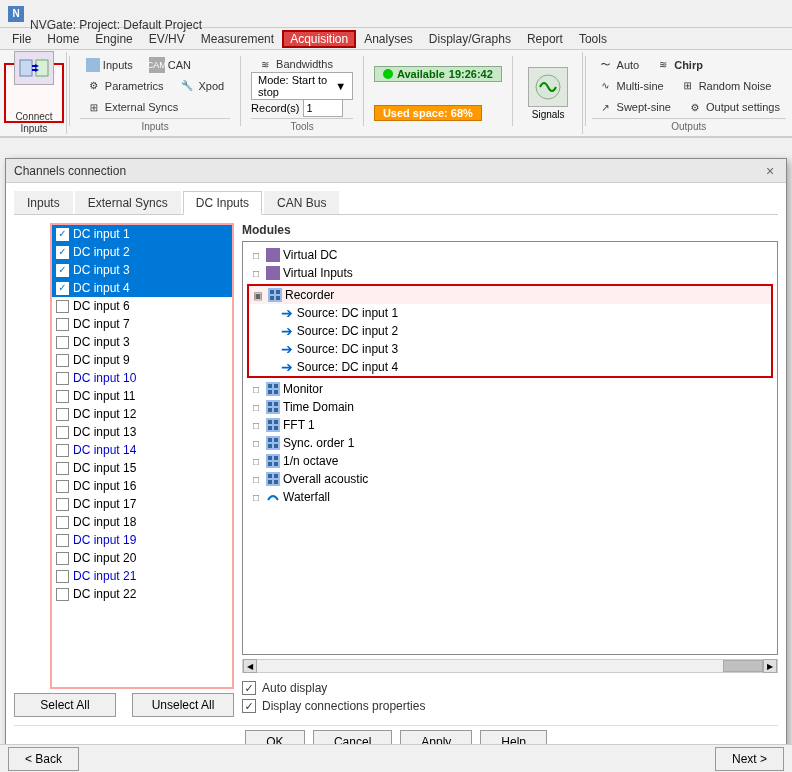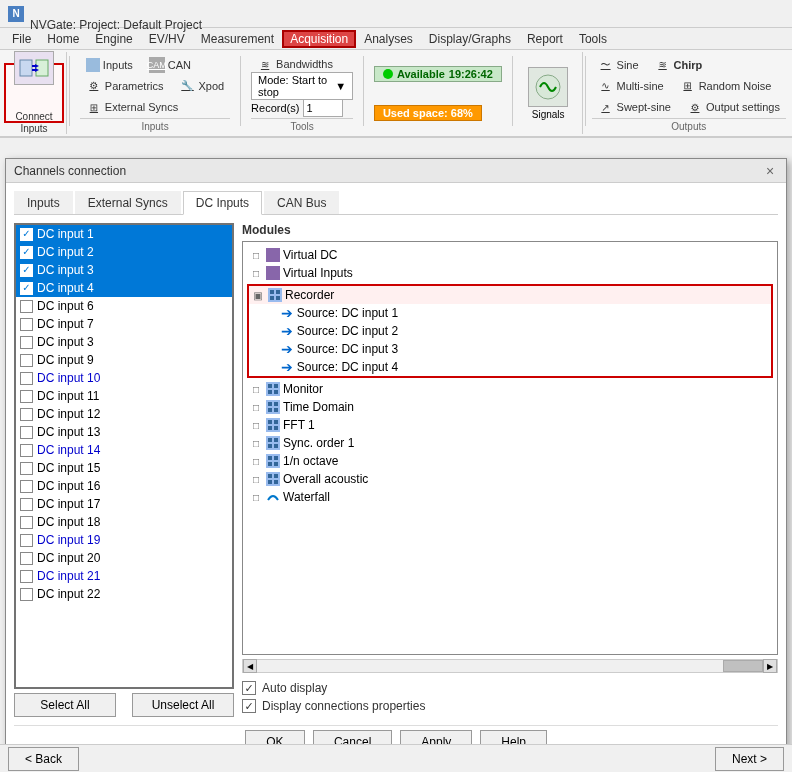--- a/index.html
+++ b/index.html
@@ -20,21 +20,21 @@
     .toolbar-group { display: flex; align-items: center; padding: 2px 4px; border-right: 1px solid #ccc; }
     .toolbar-group:last-child { border-right: none; }
 
     .connect-inputs-btn { display: flex; flex-direction: column; align-items: center; justify-content: center; width: 60px; height: 60px; border: 2px solid #cc0000; background: #fff8f8; cursor: pointer; padding: 4px; gap: 24px; }
     .connect-inputs-btn .icon-box { width: 40px; height: 40px; background: #e8e0f0; border: 1px solid #aaa; display: flex; align-items: center; justify-content: center; margin-bottom: 2px; }
     .connect-inputs-btn .label { font-size: 10px; text-align: center; line-height: 1.2; color: #333; }
 
     .toolbar-section { display: flex; flex-direction: column; justify-content: space-around; padding: 2px 8px; }
     .toolbar-row { display: flex; align-items: center; gap: 4px; height: 24px; }
     .toolbar-btn { display: flex; align-items: center; gap: 3px; padding: 1px 6px; font-size: 11px; cursor: pointer; color: #333; white-space: nowrap; }
-    .tb-icon { width: 16px; height: 16px; display: inline-flex; align-items: center; justify-content: center; font-size: 10px; text-decoration: underline; }
+    .tb-icon { width: 16px; height: 16px; display: inline-flex; align-items: center; justify-content: center; font-size: 10px; }
 
     .signals-block { display: flex; flex-direction: column; align-items: center; justify-content: center; width: 55px; }
     .signals-icon { width: 40px; height: 40px; background: #e0e8e0; border: 1px solid #aaa; display: flex; align-items: center; justify-content: center; margin-bottom: 2px; }
     .signals-label { font-size: 10px; text-align: center; }
 
     .outputs-section { display: flex; flex-direction: column; justify-content: space-around; padding: 2px 4px; }
 
     .status-box { background: #c8e8c8; border: 1px solid #88aa88; padding: 1px 8px; font-size: 11px; font-weight: bold; color: #006600; display: flex; align-items: center; gap: 4px; }
     .avail-dot { width: 10px; height: 10px; background: #00cc00; border-radius: 50%; }
     .used-box { background: #ff9900; border: 1px solid #cc7700; padding: 1px 8px; font-size: 11px; font-weight: bold; color: white; }
@@ -242,21 +242,21 @@
       <div class="signals-label">Signals</div>
     </div>
   </div>
 
   <div class="v-divider"></div>
 
   <div class="outputs-section">
     <div class="toolbar-row">
       <div class="toolbar-btn">
         <div class="tb-icon">〜</div>
-        <span>Sine</span>
+        <span>Auto</span>
       </div>
       <div class="toolbar-btn">
         <div class="tb-icon">≋</div>
         <span style="font-weight:bold;">Chirp</span>
       </div>
     </div>
     <div class="toolbar-row">
       <div class="toolbar-btn">
         <div class="tb-icon">∿</div>
         <span>Multi-sine</span>
@@ -291,21 +291,21 @@
     <div class="tab-bar">
       <div class="tab">Inputs</div>
       <div class="tab">External Syncs</div>
       <div class="tab active">DC Inputs</div>
       <div class="tab">CAN Bus</div>
     </div>
 
     <div class="content-area">
 
       <div class="left-panel">
-        <div class="panel-list-container" style="border: 2px solid #737373;">
+        <div class="panel-list-container" style="border: 2px solid #fca5a5; margin-left: 36px;">
 
           <div class="list-item selected">
             <div class="checkbox checked">
                 <span class="checkbox-check"></span>
               </div>
             <span>DC input 1</span>
           </div>
           <div class="list-item selected">
             <div class="checkbox checked">
                 <span class="checkbox-check"></span>

